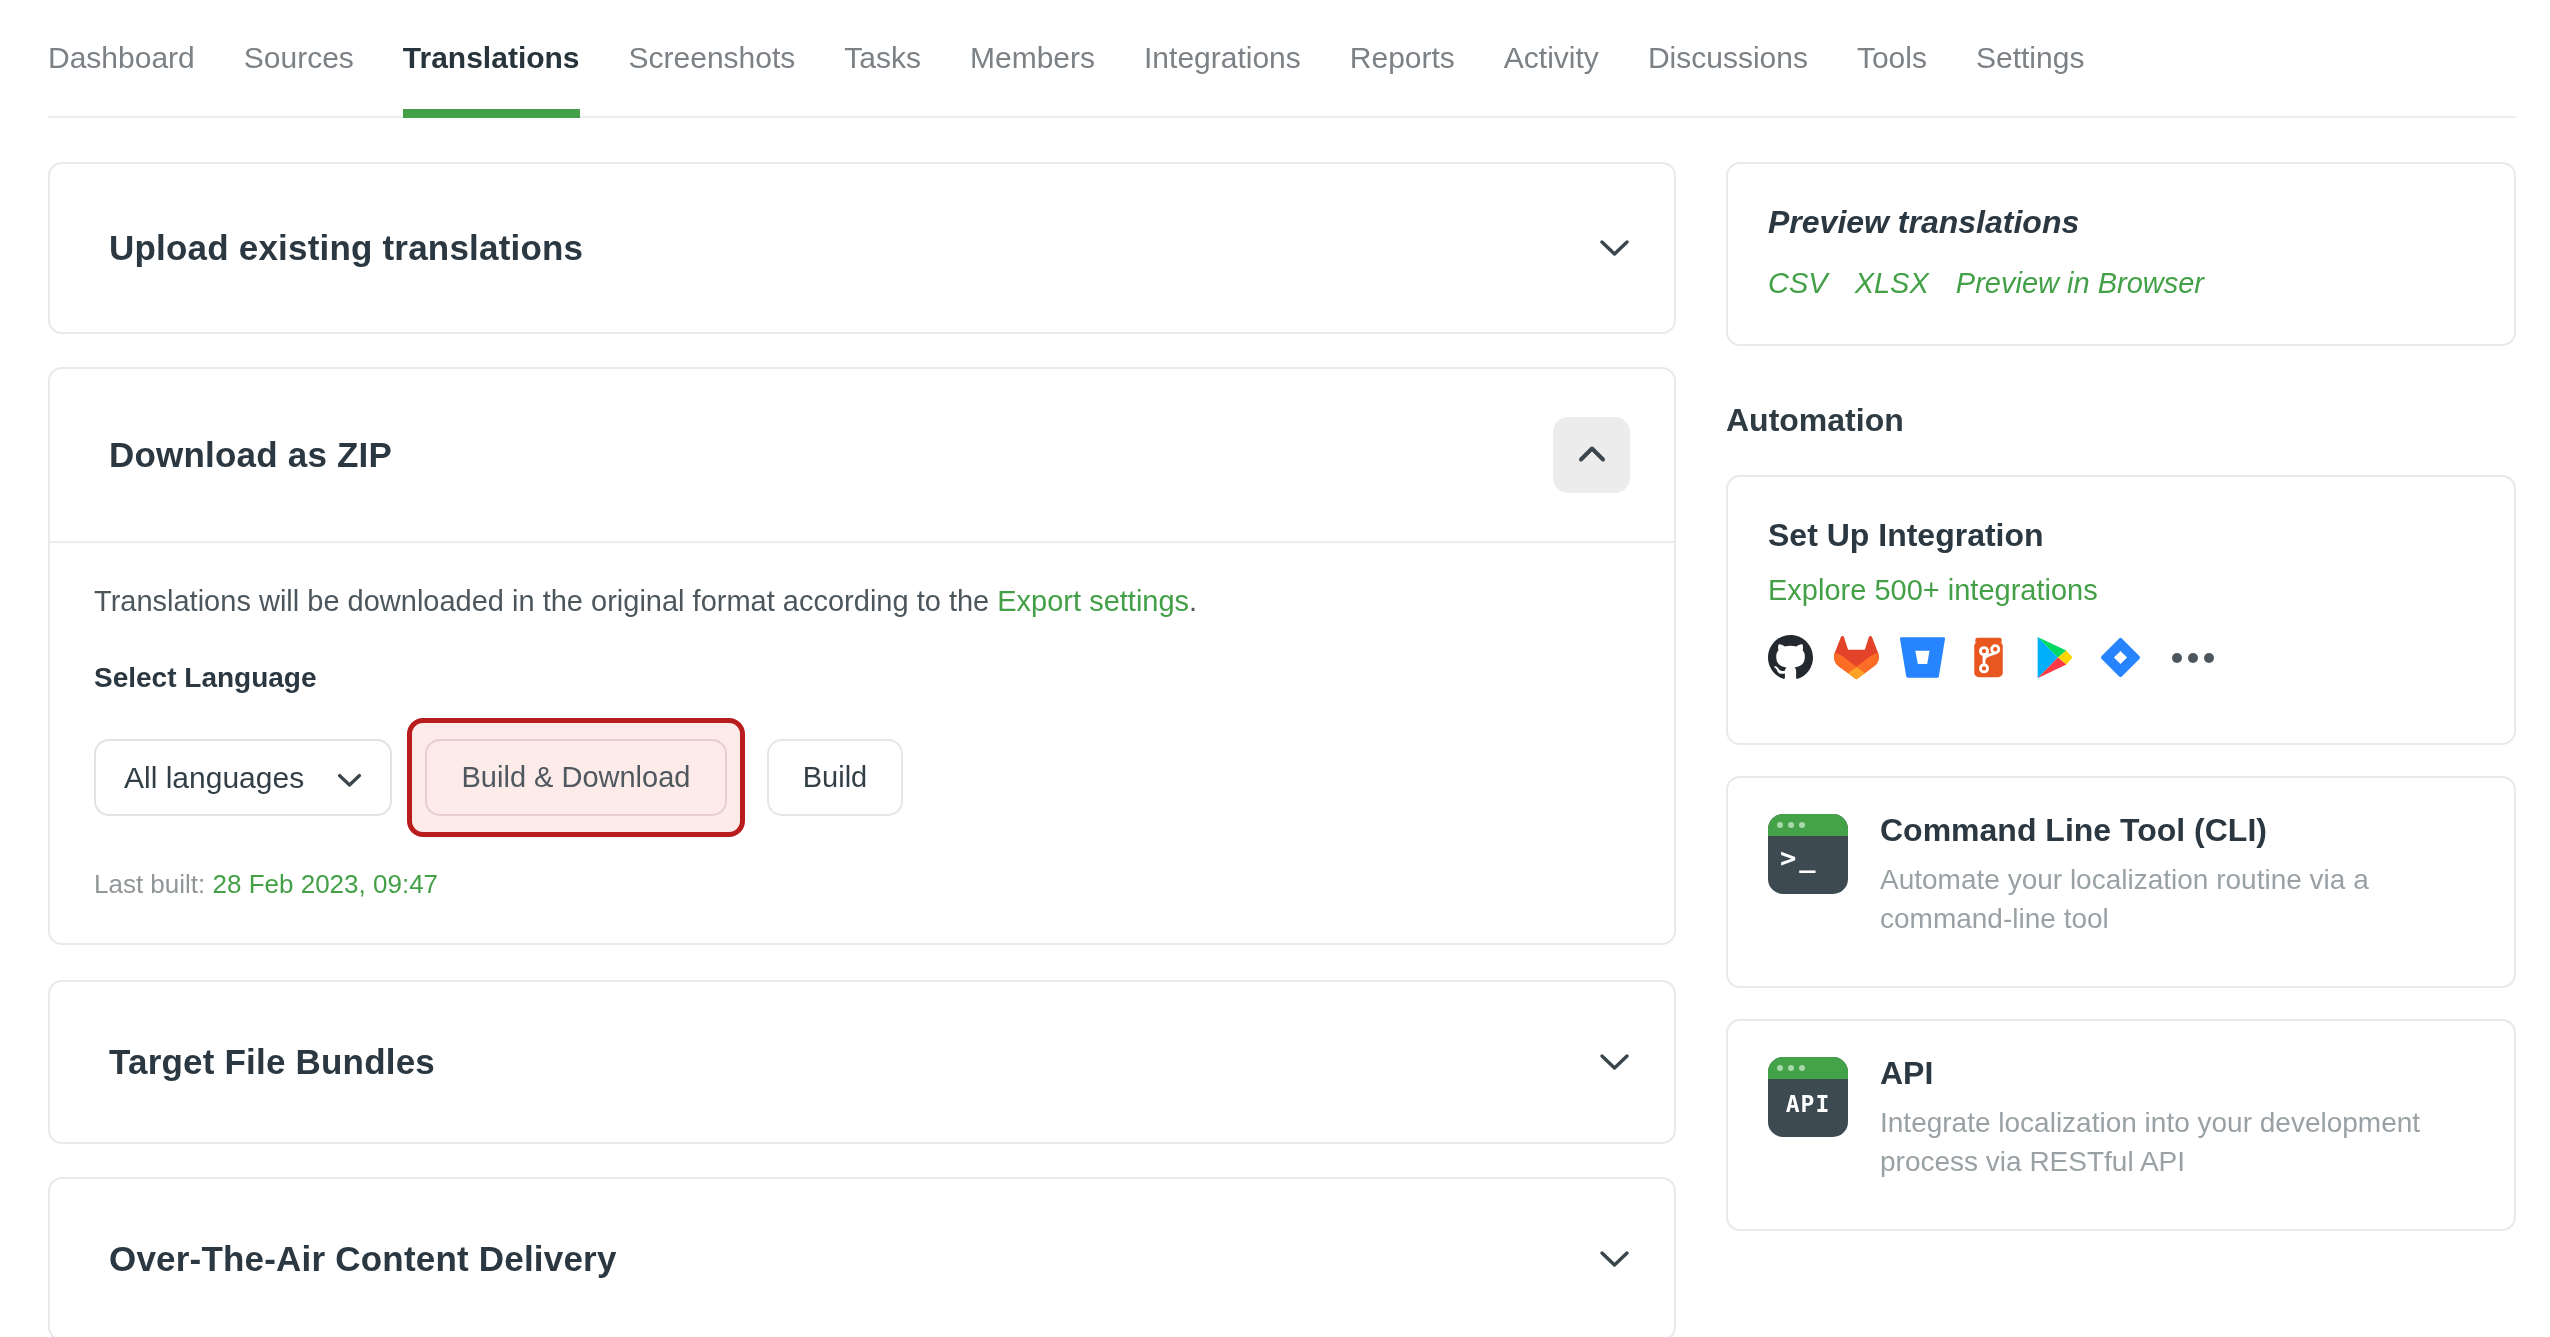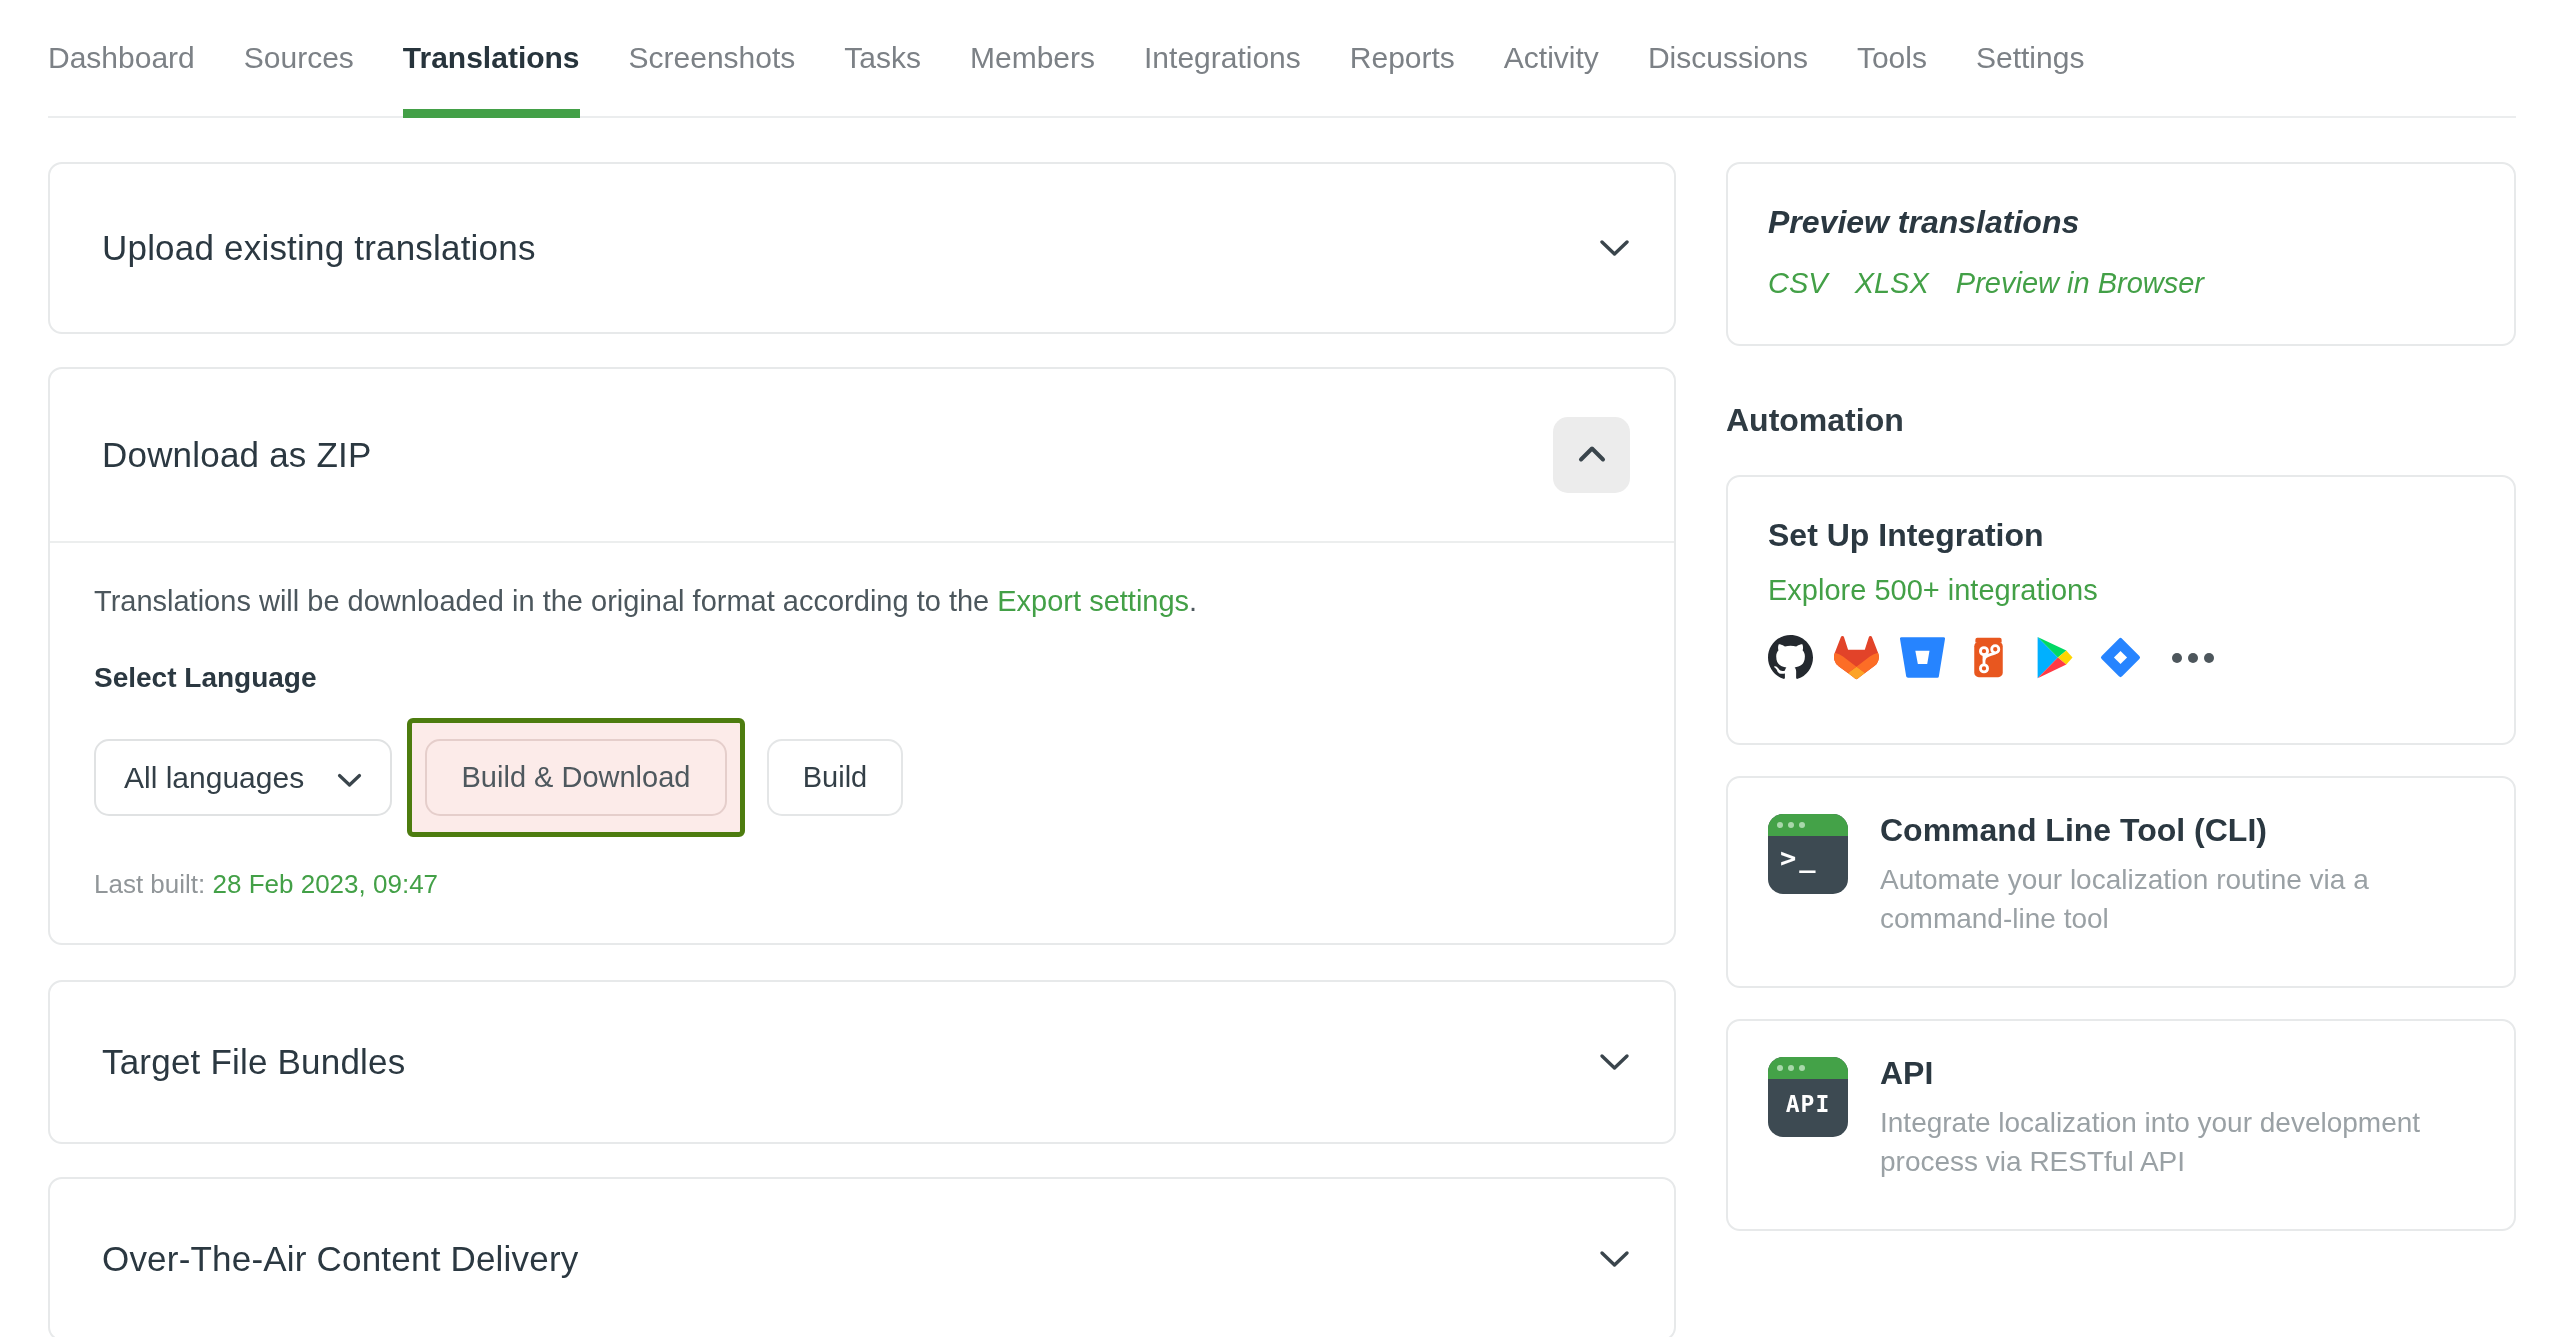--- a/index.html
+++ b/index.html
@@ -23,41 +23,41 @@
   }
   
   .content{display:flex;margin:44px 34px 0 48px;gap:50px;align-items:flex-start;}
   .left-col{width:1628px;flex:none;}
   .right-col{width:790px;flex:none;}
   .card{background:#fff;border:2px solid #e7e9ea;border-radius:14px;box-sizing:border-box;}
   
   .panel{display:flex;align-items:center;padding:0 44px;margin-bottom:33px;cursor:pointer;}
   .panel.h172{height:172px;}
   .panel.h164{height:164px;}
-  .panel h2,.dl-header h2{font-size:35px;font-weight:400;color:#2b3841;margin:8px;letter-spacing:.2px;}
+  .panel h2,.dl-header h2{font-size:35px;font-weight:700;color:#2b3841;margin:15px;letter-spacing:.2px;}
   .chev-right{margin-left:auto;display:flex;align-items:center;}
   
   .dl-card{margin-bottom:35px;}
   .dl-header{height:156px;display:flex;align-items:center;padding:8px 44px;border-bottom:2px solid #eceeee;}
   .collapse-btn{
     margin-left:auto;width:77px;height:76px;border-radius:15px;background:#ececec;border:none;
     display:flex;align-items:center;justify-content:center;cursor:pointer;
   }
   .dl-body{padding:42px 44px 43px;}
   .dl-desc{font-size:29px;color:#4c575d;margin:0;}
   .dl-desc .link{color:#43a047;cursor:pointer;}
   .field-label{margin-top:44px;font-size:28px;font-weight:700;color:#2b3841;}
   .controls{display:flex;align-items:center;margin-top:24px;}
   .select{
     width:298px;height:77px;border:2px solid #e0e2e3;border-radius:15px;background:#fff;
     display:flex;align-items:center;justify-content:space-between;padding:0 28px;
     font-size:30px;color:#333f47;box-sizing:border-box;cursor:pointer;
   }
   .annotation{
-    margin-left:15px;border:5px solid #4d7c0f;background:#fcebe9;border-radius:6px;padding:16px 13px;
+    margin-left:15px;border:5px solid #b91c1c;background:#fcebe9;border-radius:16px;padding:16px 13px;
   }
   .btn{
     height:77px;border-radius:15px;font-size:29px;font-family:inherit;cursor:pointer;
     display:flex;align-items:center;justify-content:center;box-sizing:border-box;
   }
   .btn-annotated{width:302px;background:transparent;border:2px solid #e5cecb;color:#4e585e;}
   .btn-plain{margin-left:22px;width:136px;background:#fff;border:2px solid #e4e6e7;color:#333f47;}
   .last-built{margin-top:32px;font-size:26px;color:#919699;}
   .last-built .value{color:#43a047;}
   

